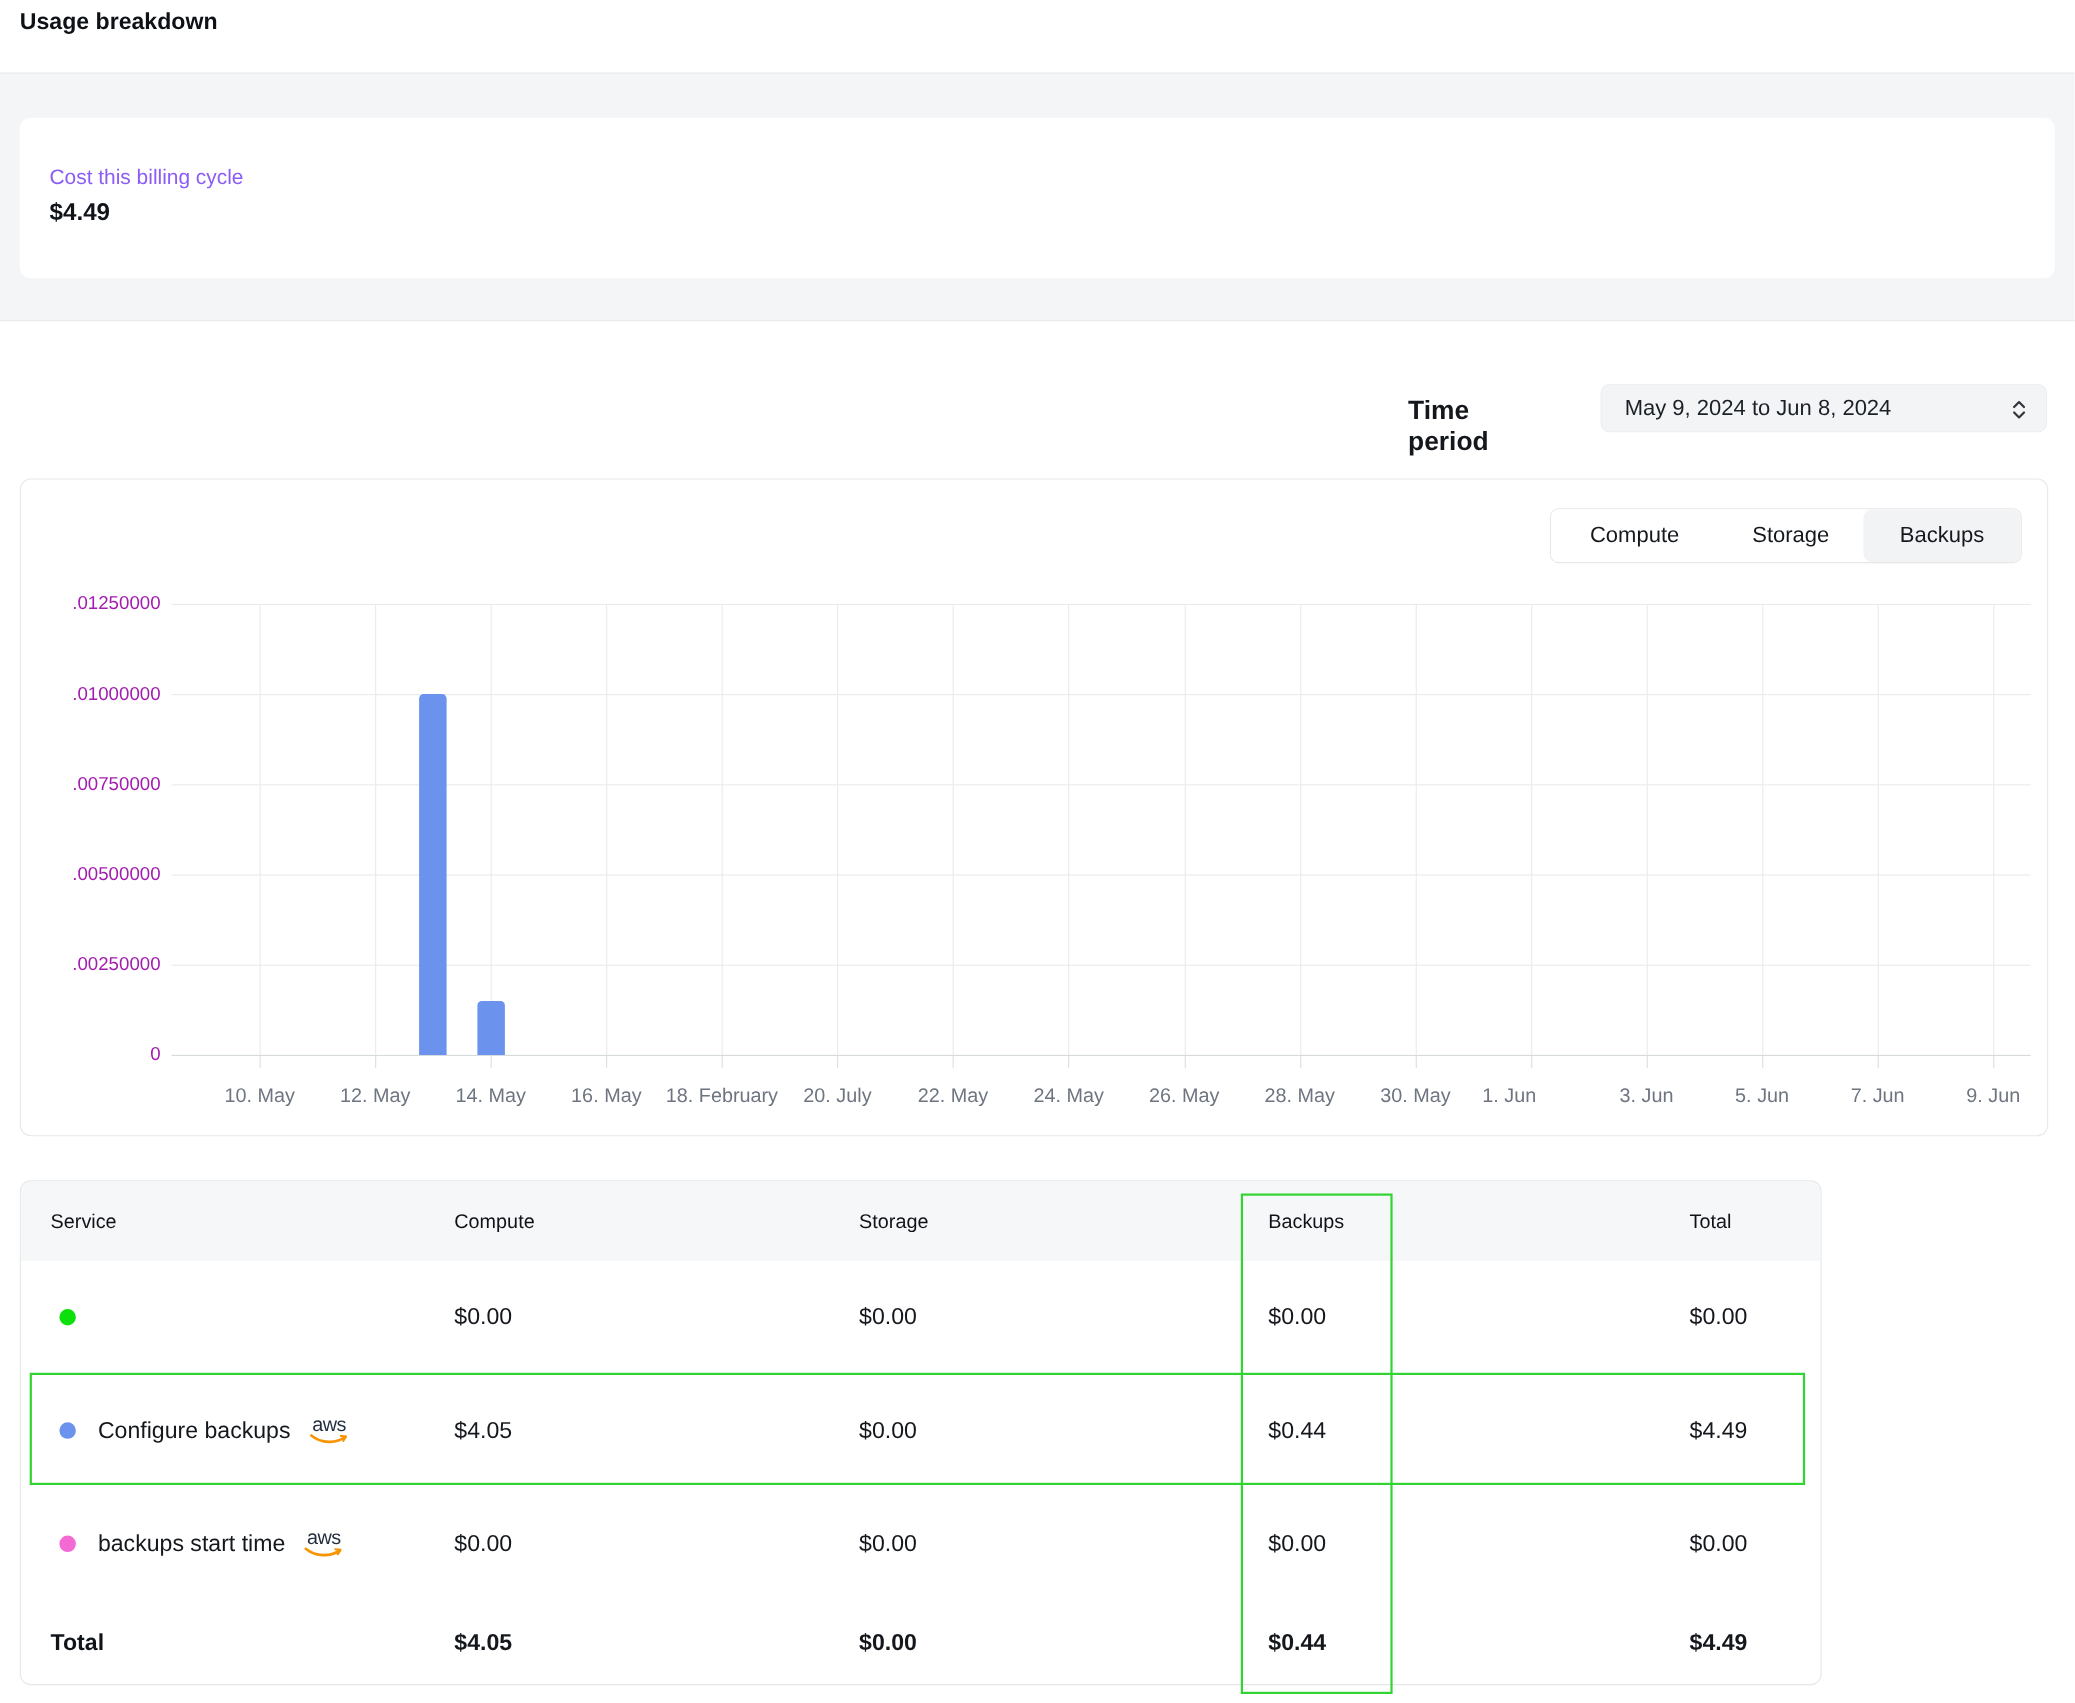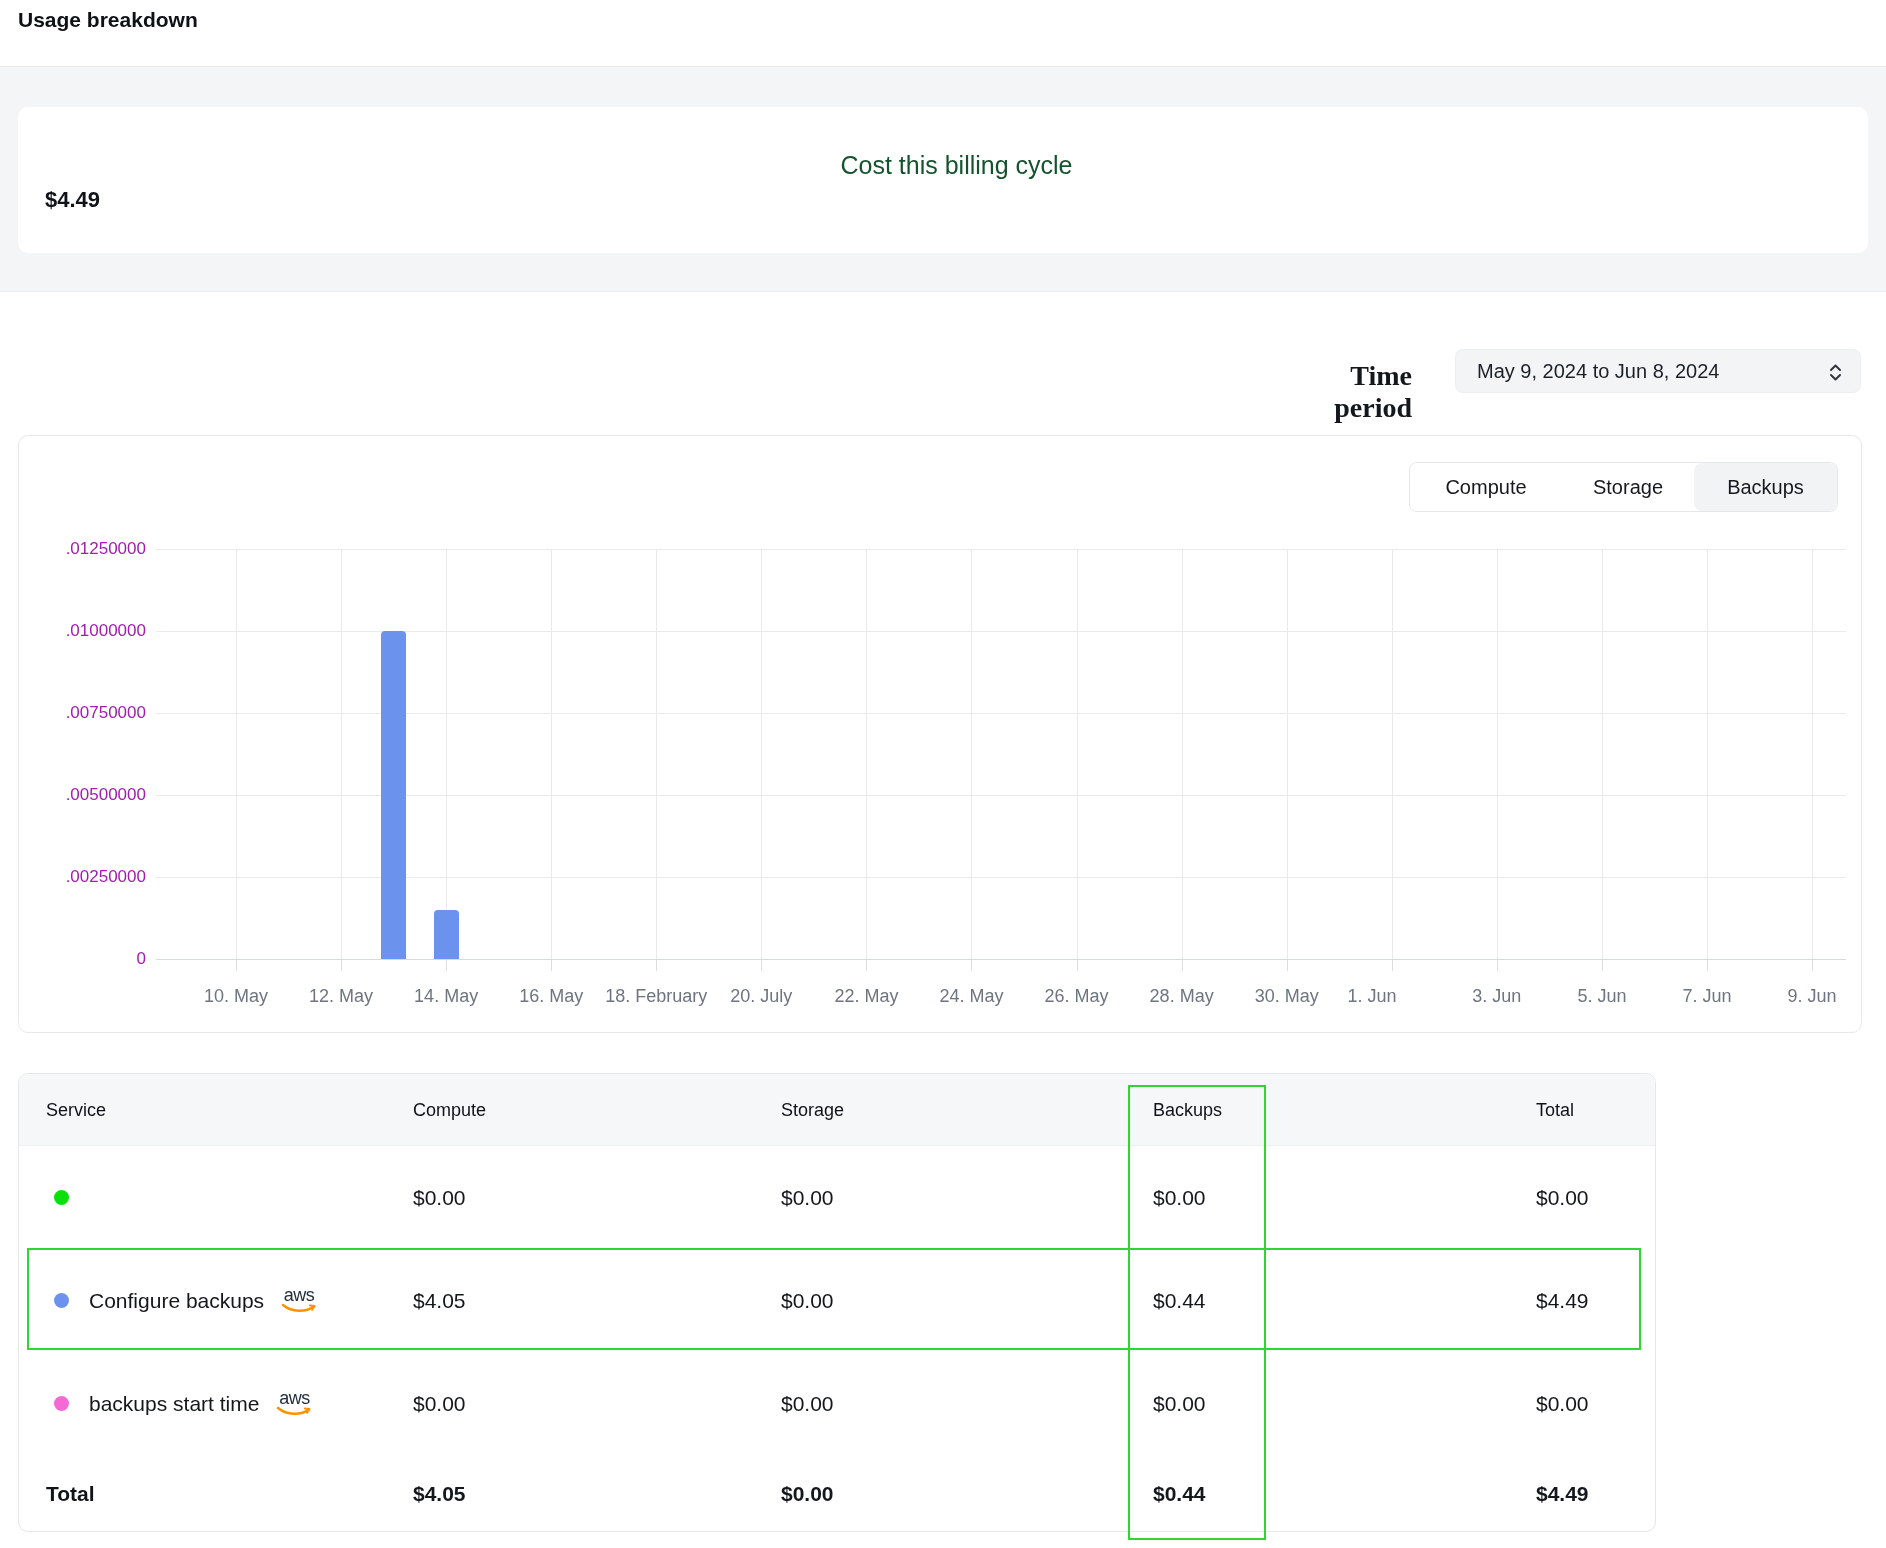--- a/index.html
+++ b/index.html
@@ -5,26 +5,26 @@
   * { box-sizing: border-box; margin: 0; padding: 0; }
   html,body { width:1886px; height:1548px; background:#ffffff; overflow:hidden;
               font-family:"Liberation Sans", sans-serif; color:#16191e; }
 
   
   #page-title { position:absolute; left:18px; top:8px; font-size:21px; font-weight:700; color:#0e1116; }
   #gray-band { position:absolute; left:0; top:66px; width:1886px; height:226px;
                background:#f4f5f6; border-top:1px solid #eaebed; border-bottom:1px solid #eaebed; }
   #cost-card { position:absolute; left:18px; top:40px; width:1850px; height:146px;
                background:#ffffff; border-radius:10px; padding:44px 0 0 27px; }
-  #cost-label { font-size:25px; color:#14532d;text-align:center; }
+  #cost-label { font-size:19px; color:#8b5cf6; }
   #cost-value { font-size:22px; font-weight:700; color:#101419; margin-top:7px; }
 
   
-  #time-label { position:absolute; left:1280px; top:360px; width:132px; text-align:right;
-                font-size:28px; font-weight:700; color:#14171c;font-family:Liberation Serif, serif; }
+  #time-label { position:absolute; left:1280px; top:360px; width:132px; text-align:left;
+                font-size:24px; font-weight:700; color:#14171c; }
   #period-select { position:absolute; left:1455px; top:349px; width:406px; height:44px;
                    background:#f3f4f6; border:1px solid #eceef0; border-radius:8px;
                    display:flex; align-items:center; padding-left:21px; cursor:pointer; }
   #period-value { font-size:20px; color:#1b2027; }
   #period-chevron { position:absolute; right:16px; top:12px; }
 
   
   #chart-card { position:absolute; left:18px; top:435px; width:1844px; height:598px;
                 border:1px solid #e7e8ea; border-radius:10px; background:#fff; }
   #tab-group { position:absolute; left:1390px; top:26px; height:50px;

